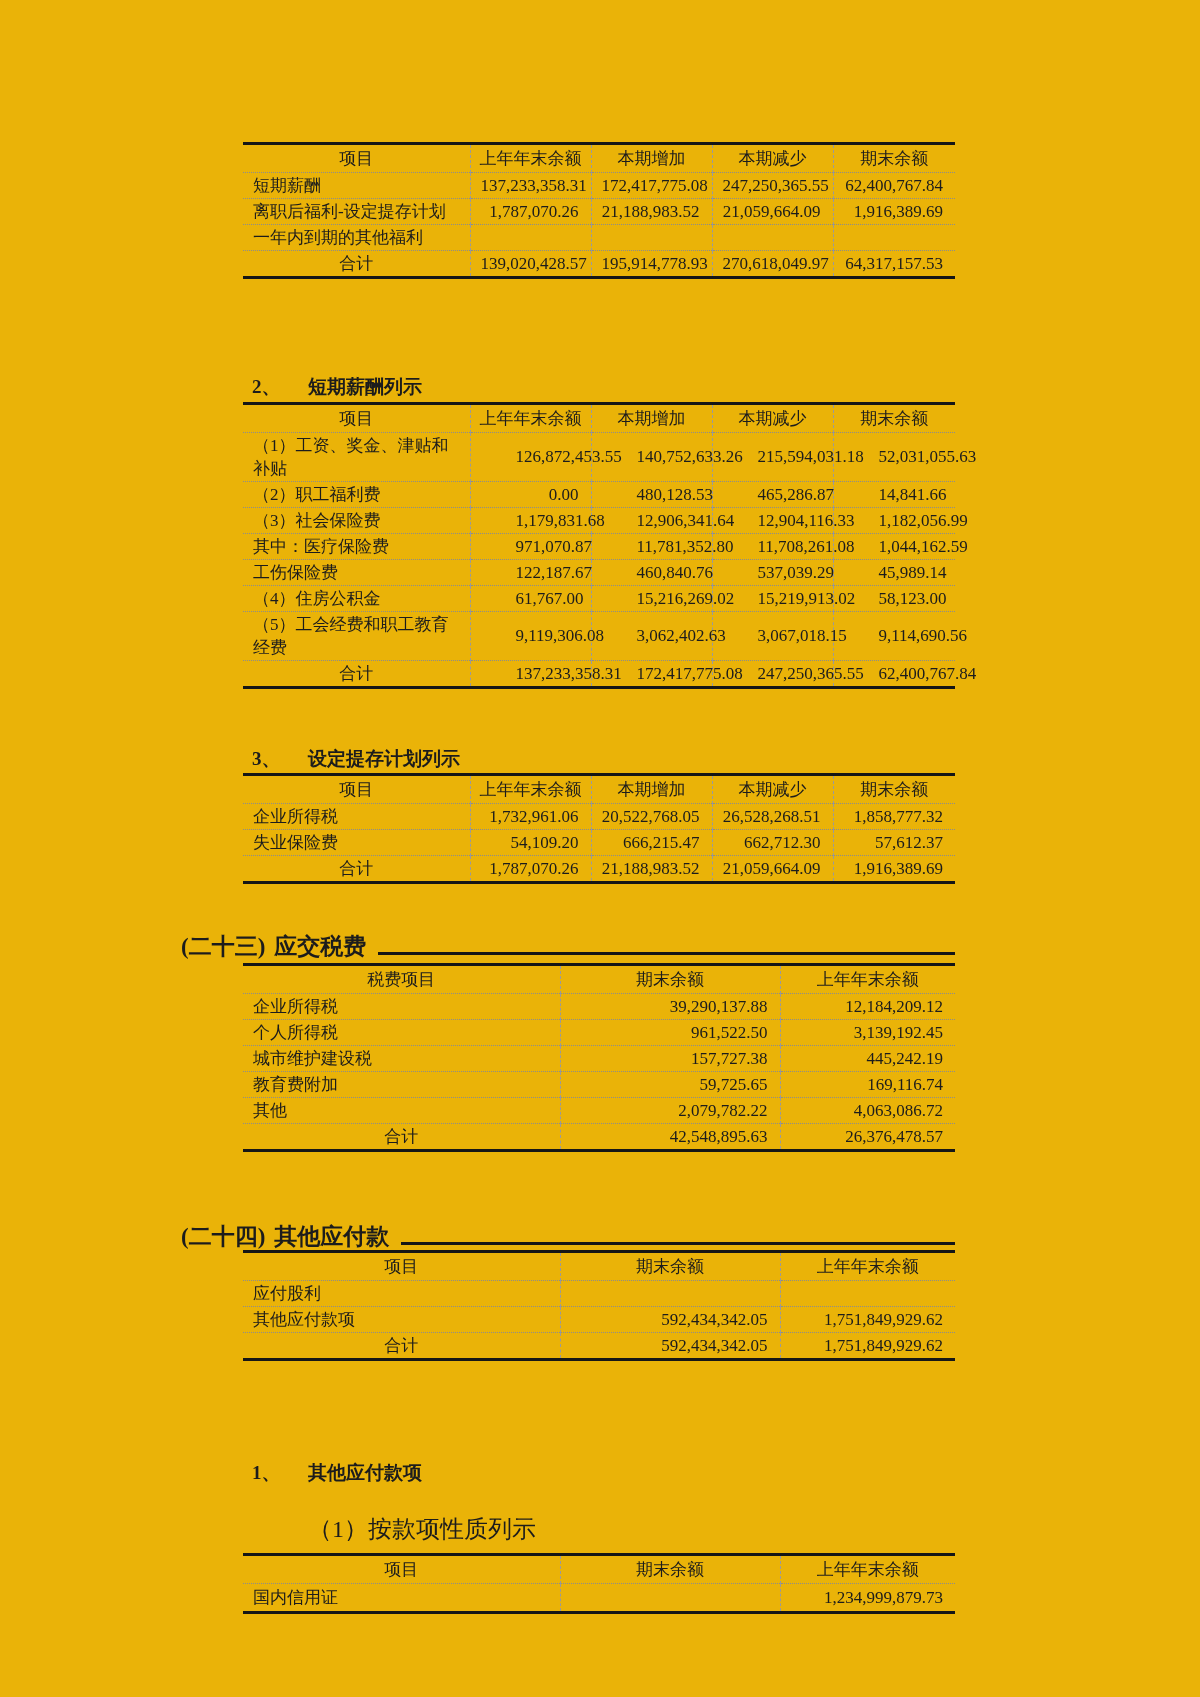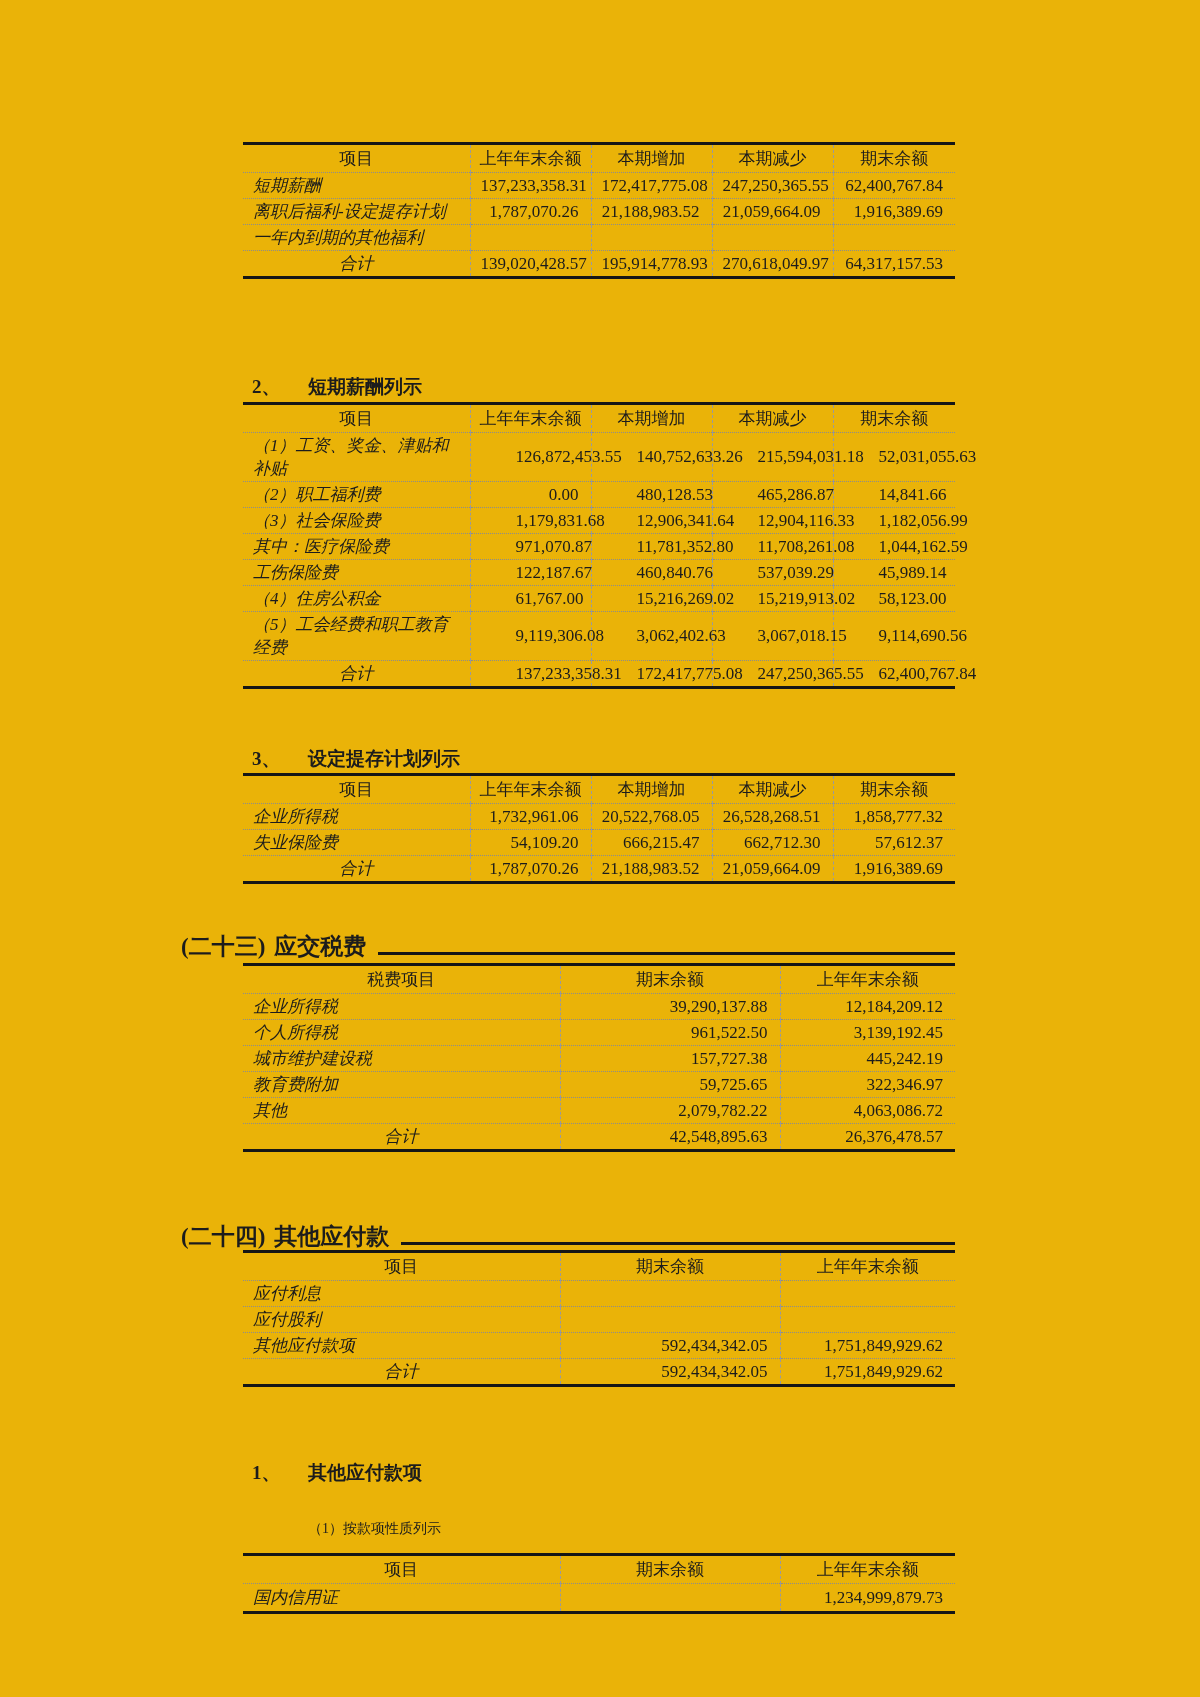--- a/index.html
+++ b/index.html
@@ -29,21 +29,21 @@
     height:22px;
     vertical-align:middle;
     border-bottom:1px dotted #8c8c8c;
   }
   .tbl td {
     padding:1px 10px;
     vertical-align:middle;
     border-top:1px dotted #8c8c8c;
   }
   .tbl th + th, .tbl td + td { border-left:1px dashed #9a9a9a; }
-  .tbl td.lbl { text-align:left; padding-left:10px;font-style:italic; }
+  .tbl td.lbl { text-align:left; padding-left:10px; }
   .tbl td.num { text-align:right; padding-right:12px; white-space:nowrap; }
   .tbl tr.total td.lbl { text-align:center; }
   
   .t1 td { height:21px; }
   .t2 td { height:23px;padding-left:45px; }
   .t2 th { height:23px; }
   .t3x td { height:22px; }
   .t23 td, .t24 td { height:22px; }
   .t24 td { height:21px; }
   .tnat td { height:25px; }
@@ -62,21 +62,21 @@
   .ruled { font-size:23px; }
   .ruled .h-num { margin-right:9px; }
   .h-rule {
     flex:1;
     border-bottom:3px solid #161616;
     margin:0 0 3px 12px;
     align-self:flex-end;
   }
   .subheading {
     position:absolute;
-    font-size:14px;
+    font-size:24px;
     line-height:22px;
     font-weight:normal;
     white-space:nowrap;
   }
 </style>
 </head>
 <body>
 
 <div class="page">
 
@@ -286,21 +286,21 @@
           <td class="num">3,139,192.45</td>
         </tr>
         <tr>
           <td class="lbl">城市维护建设税</td>
           <td class="num">157,727.38</td>
           <td class="num">445,242.19</td>
         </tr>
         <tr>
           <td class="lbl">教育费附加</td>
           <td class="num">59,725.65</td>
-          <td class="num">322,346.97</td>
+          <td class="num">169,116.74</td>
         </tr>
         <tr>
           <td class="lbl">其他</td>
           <td class="num">2,079,782.22</td>
           <td class="num">4,063,086.72</td>
         </tr>
         <tr class="total">
           <td class="lbl">合计</td>
           <td class="num">42,548,895.63</td>
           <td class="num">26,376,478.57</td>
@@ -321,25 +321,20 @@
       </colgroup>
   <thead>
         <tr>
           <th>项目</th>
           <th>期末余额</th>
           <th>上年年末余额</th>
         </tr>
       </thead>
       <tbody>
         <tr>
-          <td class="lbl">应付利息</td>
-          <td class="num"></td>
-          <td class="num"></td>
-        </tr>
-        <tr>
           <td class="lbl">应付股利</td>
           <td class="num"></td>
           <td class="num"></td>
         </tr>
         <tr>
           <td class="lbl">其他应付款项</td>
           <td class="num">592,434,342.05</td>
           <td class="num">1,751,849,929.62</td>
         </tr>
         <tr class="total">

